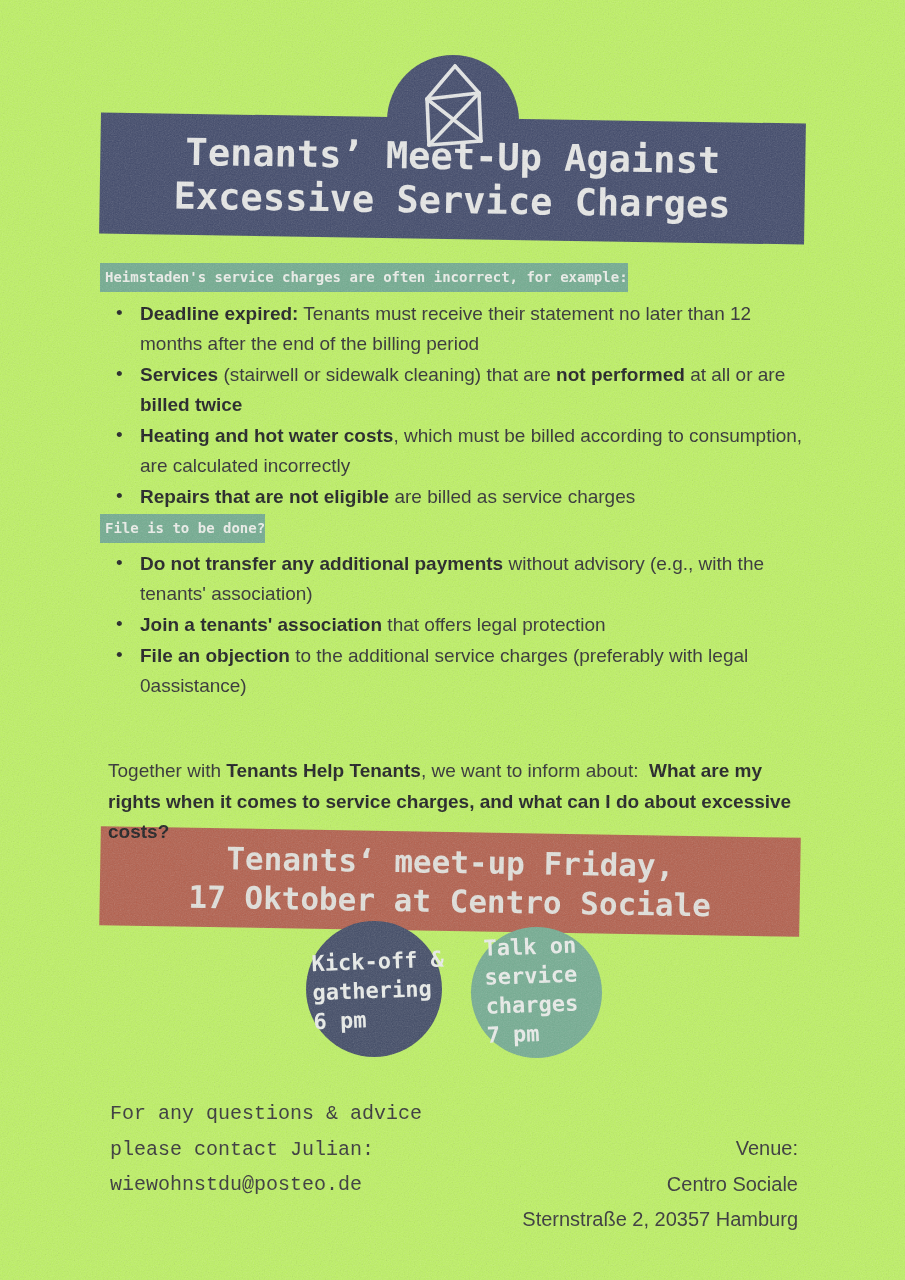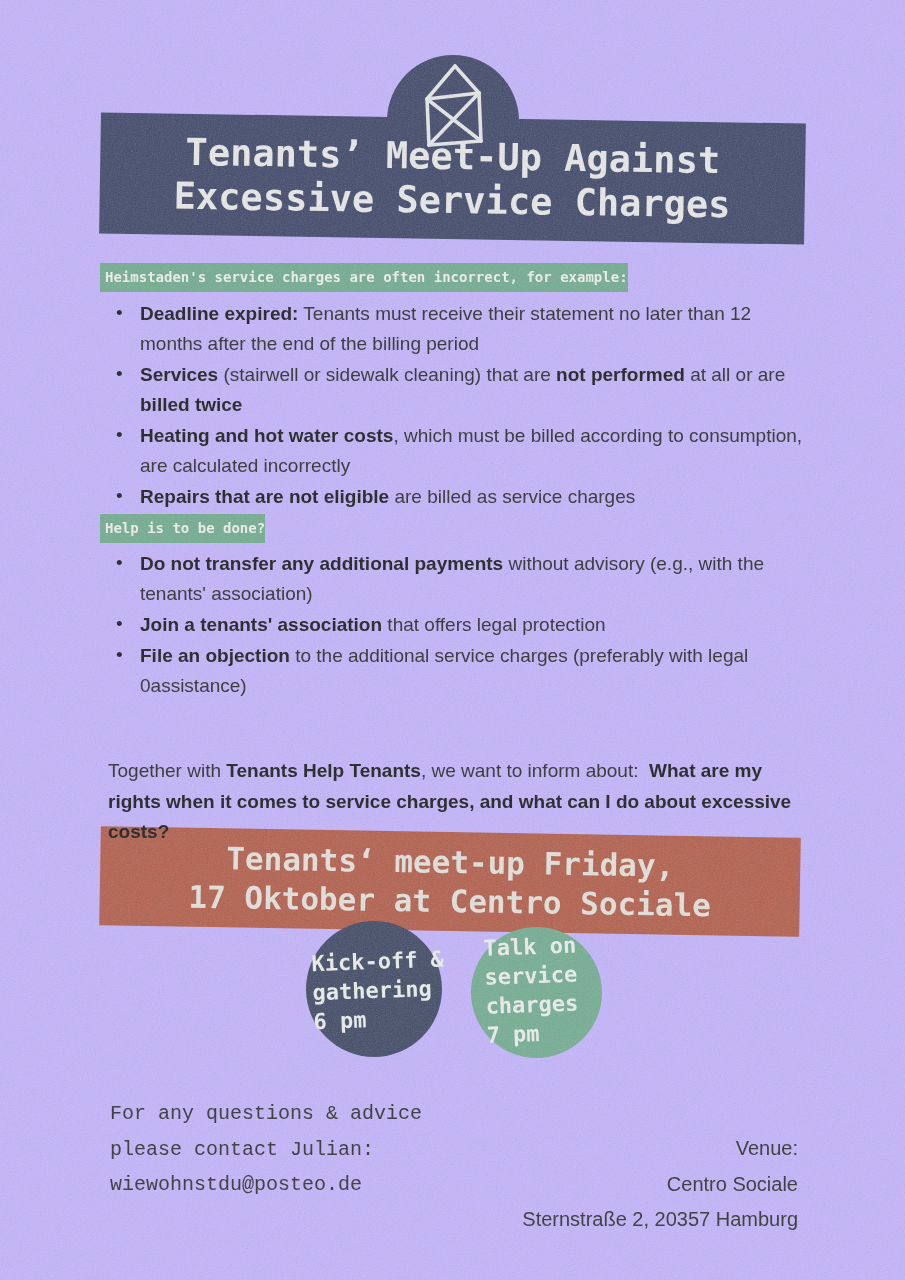--- a/index.html
+++ b/index.html
@@ -1,19 +1,19 @@
 <!DOCTYPE html>
 <html><head>
 <meta charset="utf-8">
 <style>
   html,body { margin:0; padding:0; }
   body { background:#9a9a9a; }
   .page {
     position:relative; width:905px; height:1280px; margin:0 auto;
-    background:#c4b5fd; overflow:hidden;
+    background:#bef264; overflow:hidden;
     font-family:"Liberation Sans", sans-serif; color:#2d2d2f;
   }
   .grain { position:absolute; left:0; top:0; width:905px; height:1280px; pointer-events:none; z-index:5; }
 
   
   .dome {
     position:absolute; left:387px; top:55px; width:132px; height:70px;
     background:#40496a; border-radius:70px 70px 0 0; z-index:1;
   }
   .title-banner {
@@ -113,21 +113,21 @@
   </div>
 
   <div class="hl" style="top:263px;">Heimstaden's service charges are often incorrect, for example:</div>
   <ul class="bullets" style="top:299px;">
       <li><span class="marker">•</span><span class="b">Deadline expired:</span><span> Tenants must receive their statement no later than 12 months after the end of the billing period</span></li>
       <li><span class="marker">•</span><span class="b">Services</span><span> (stairwell or sidewalk cleaning) that are </span><span class="b">not performed</span><span> at all or are </span><span class="b">billed twice</span></li>
       <li><span class="marker">•</span><span class="b">Heating and hot water costs</span><span>, which must be billed according to consumption, are calculated incorrectly</span></li>
       <li><span class="marker">•</span><span class="b">Repairs that are not eligible</span><span> are billed as service charges</span></li>
     </ul>
 
-  <div class="hl" style="top:514px;">Help is to be done?</div>
+  <div class="hl" style="top:514px;">File is to be done?</div>
   <ul class="bullets" style="top:549px;">
       <li><span class="marker">•</span><span class="b">Do not transfer any additional payments</span><span> without advisory (e.g., with the tenants' association)</span></li>
       <li><span class="marker">•</span><span class="b">Join a tenants' association</span><span> that offers legal protection</span></li>
       <li><span class="marker">•</span><span class="b">File an objection</span><span> to the additional service charges (preferably with legal 0assistance)</span></li>
     </ul>
 
 
   <div class="para" style="top:728px;"><span>Together with </span><span class="b">Tenants Help Tenants</span><span>, we want to inform about:&nbsp; </span><span class="b">What are my rights when it comes to service charges, and what can I do about excessive costs?</span></div>
 
   <div class="event-banner">

